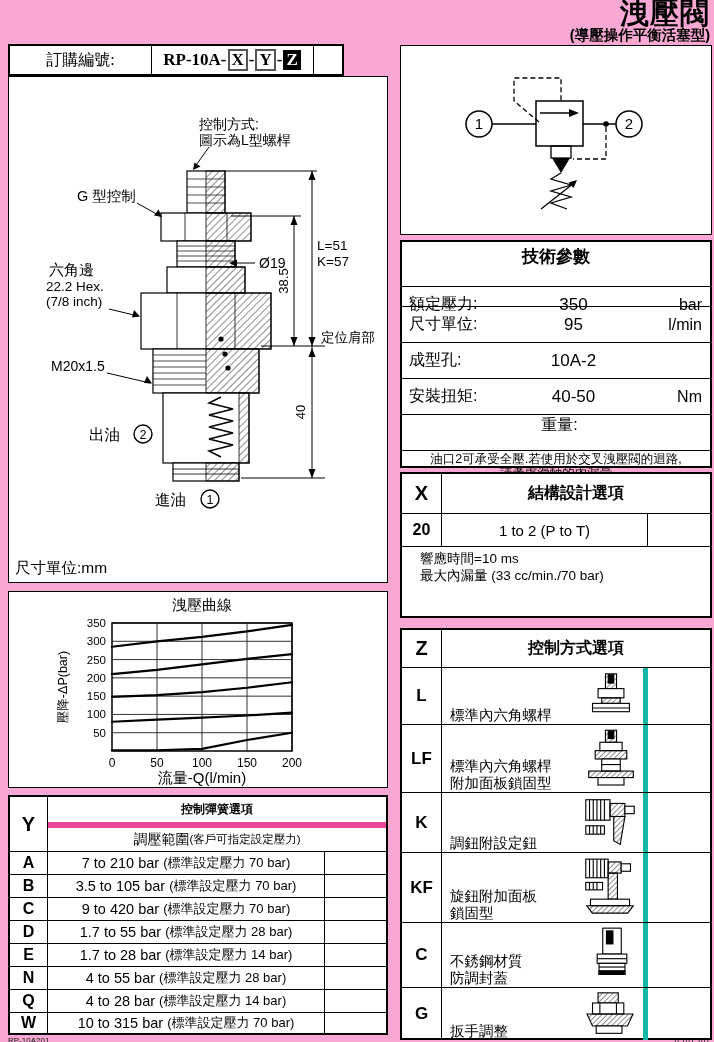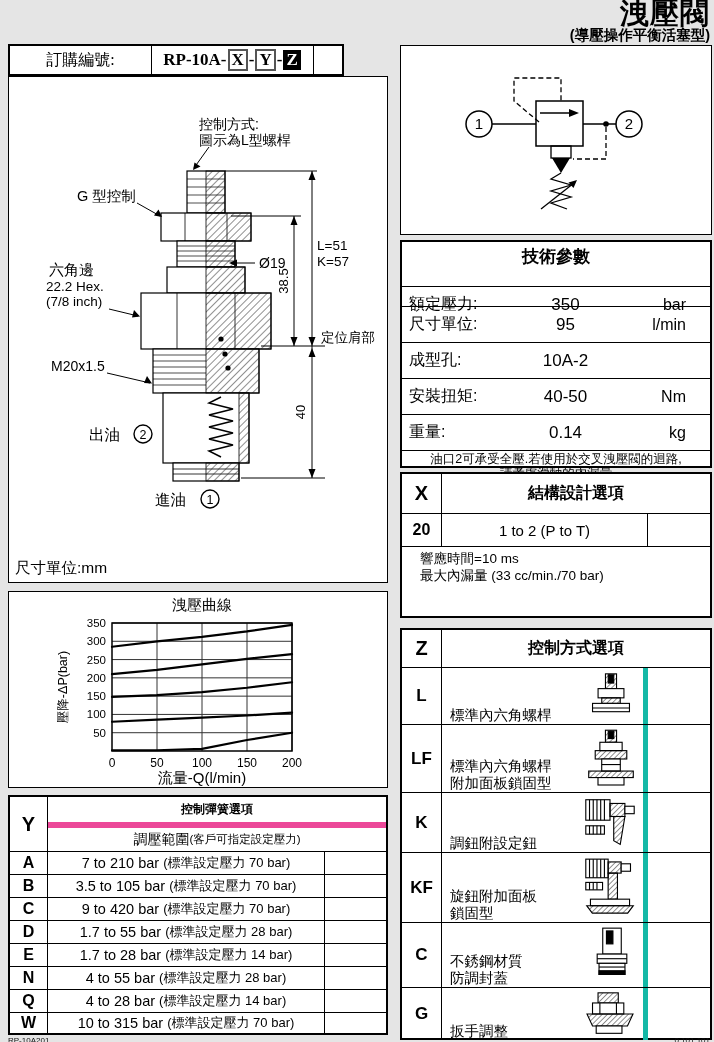--- a/index.html
+++ b/index.html
@@ -1,35 +1,35 @@
 <!DOCTYPE html>
 <html><head>
 <meta charset="utf-8">
 <style>
   html,body{margin:0;padding:0;background:#fff;}
-  .page{position:relative;width:714px;height:1042px;background:#e5e5e5;overflow:hidden;
+  .page{position:relative;width:714px;height:1042px;background:#f9a8d4;overflow:hidden;
         font-family:"Liberation Sans",sans-serif;color:#000;}
   .abs{position:absolute;}
   .box{position:absolute;border:2px solid #000;box-sizing:border-box;background:#fff;}
   .thinbox{position:absolute;border:1.5px solid #000;box-sizing:border-box;background:#fff;}
   .bold{font-weight:bold;}
   .ctr{display:flex;align-items:center;justify-content:center;}
   
   .doc-title{position:absolute;top:-2px;right:4px;text-align:right;line-height:1.05;}
   .doc-title .t1{font-size:29px;font-weight:bold;letter-spacing:1px;}
   .doc-title .t2{font-size:14.5px;font-weight:bold;}
   
   .ord-cell{position:absolute;top:0;bottom:0;display:flex;align-items:center;justify-content:center;box-sizing:border-box;}
   .code-box{display:inline-block;border:2px solid #555;padding:0 2px;margin:0 1px;line-height:1.05;}
   .code-inv{display:inline-block;background:#000;color:#fff;padding:0 3px;margin:0 1px;line-height:1.15;}
   
   .trow{position:absolute;left:0;right:0;display:flex;align-items:center;box-sizing:border-box;border-top:1px solid #000;}
   .trow .lbl{flex:0 0 104px;padding-left:7px;font-size:16px;}
   .trow .val{flex:1;text-align:center;font-size:17px;}
-  .trow .unit{flex:0 0 68px;text-align:right;padding-right:24px;font-size:16px;}
+  .trow .unit{flex:0 0 68px;text-align:right;padding-right:8px;font-size:16px;}
   
   .opt-letter{box-sizing:border-box;border-right:1.5px solid #000;display:flex;align-items:center;justify-content:center;font-weight:bold;}
   .note-text{font-size:13.5px;line-height:1.25;}
   .yrow{position:absolute;left:0;right:0;display:flex;box-sizing:border-box;border-top:1.5px solid #000;}
   .yrow .yl{flex:0 0 38px;border-right:1.5px solid #000;display:flex;align-items:center;justify-content:center;font-weight:bold;font-size:16px;box-sizing:border-box;}
   .yrow .yd{flex:1;display:flex;align-items:center;justify-content:center;font-size:14.5px;box-sizing:border-box;}
   .yrow .yd .sm{font-size:13px;}
   .yrow .ye{flex:0 0 62px;border-left:1.5px solid #000;box-sizing:border-box;}
   .zrow{position:absolute;left:0;right:0;display:flex;box-sizing:border-box;border-top:1px solid #000;}
   .zrow .zl{flex:0 0 40px;border-right:1px solid #000;display:flex;align-items:center;justify-content:center;font-weight:bold;font-size:17px;box-sizing:border-box;}
@@ -215,21 +215,21 @@
     <div class="trow" style="top:100px;height:36px;">
       <div class="lbl">成型孔:</div>
       <div class="val">10A-2</div>
       <div class="unit"></div>
     </div>
     <div class="trow" style="top:136px;height:36px;">
       <div class="lbl">安裝扭矩:</div>
       <div class="val">40-50</div>
       <div class="unit">Nm</div>
     </div>
-    <div class="trow" style="top:172px;height:36px;">
+    <div class="trow" style="top:172px;height:36px;flex-direction:column;">
       <div class="lbl">重量:</div>
       <div class="val">0.14</div>
       <div class="unit">kg</div>
     </div>
     <div class="abs" style="left:0;right:0;top:208px;bottom:0;border-top:1px solid #000;padding:1px 5px;font-size:12.5px;line-height:1.15;text-align:center;">
       <div>油口2可承受全壓.若使用於交叉洩壓閥的迴路,</div>
       <div>請考慮滑軸的內漏量</div>
     </div>
   </div>
 

